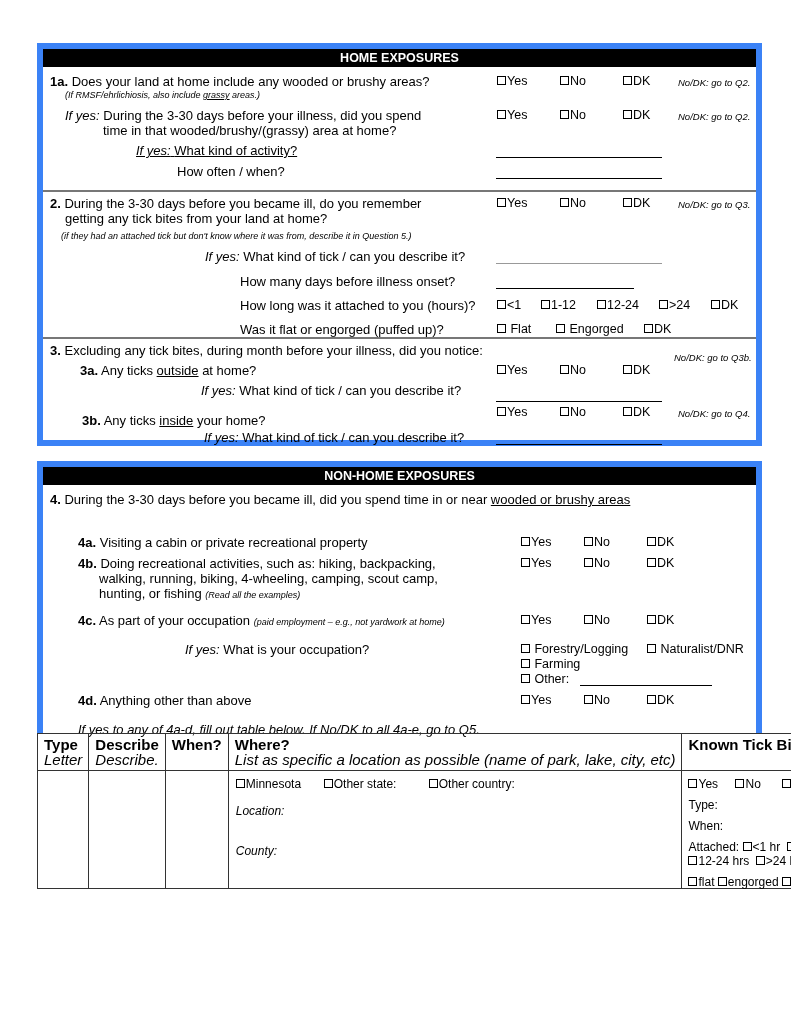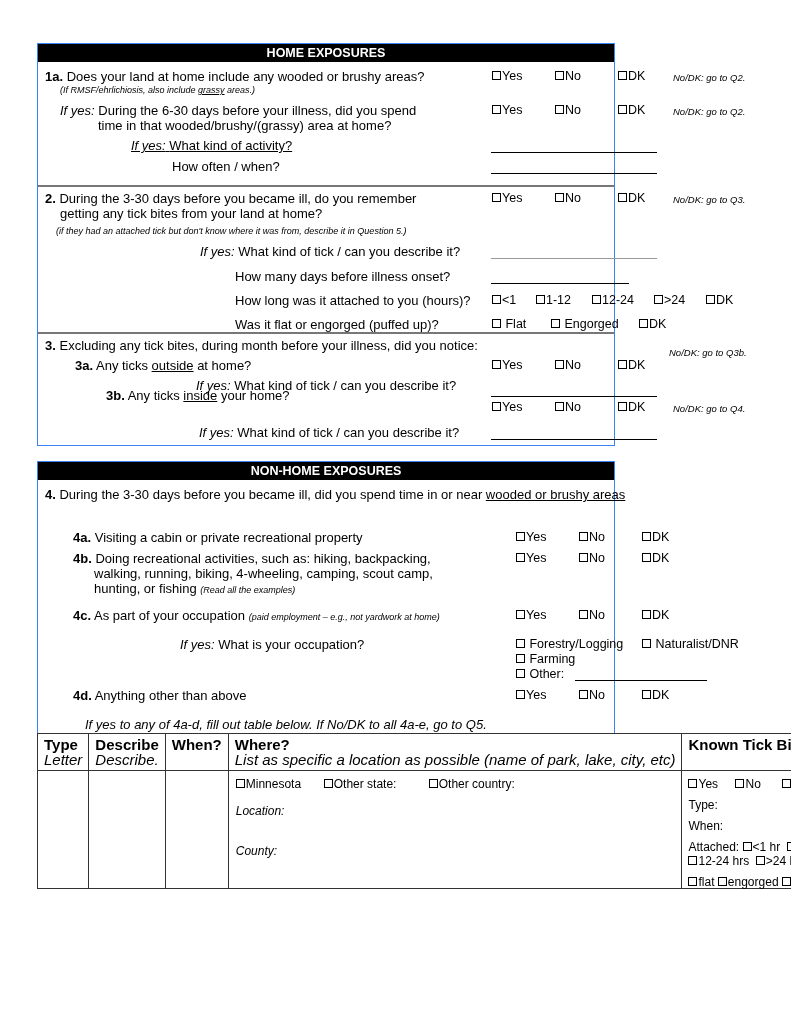--- a/index.html
+++ b/index.html
@@ -1,19 +1,19 @@
 <!DOCTYPE html>
 <html><head>
 <meta charset="utf-8">
 <style>
   * { box-sizing: border-box; margin: 0; padding: 0; }
   html, body { width: 791px; height: 1024px; background: #ffffff; overflow: hidden; }
   body { font-family: "Liberation Sans", sans-serif; color: #000; font-size: 12.5px; position: relative; }
   .abs { position: absolute; white-space: nowrap; }
-  .section { position: absolute; left: 37px; width: 578px; border: 1px solid #3b82f6; }
+  .section { position: absolute; left: 37px; width: 725px; border: 6px solid #3b82f6; }
   .hdr { position: absolute; left: 0; top: 0; width: 100%; height: 18px; background: #000; color: #fff; font-weight: bold; text-align: center; font-size: 12.5px; line-height: 18px; }
   .divider { position: absolute; left: 0; width: 100%; height: 0; border-top: 2px solid #777; }
   .b { font-weight: bold; }
   .i { font-style: italic; }
   .u { text-decoration: underline; }
   .small-i { font-style: italic; font-size: 9px; }
   .note { font-style: italic; font-size: 9.5px; }
   .cb { display: inline-block; width: 9px; height: 9px; border: 1px solid #000; margin-right: 1px; vertical-align: 0px; }
   .opt { position: absolute; white-space: nowrap; }
   .line { position: absolute; border-top: 1px solid #000; height: 0; }
@@ -37,21 +37,21 @@
   <div class="abs small-i" style="left:22px; top:41px;">
     <span>(If RMSF/ehrlichiosis, also include </span><span class="u">grassy</span><span> areas.)</span>
   </div>
   <div class="opt" style="left:454px; top:25px;"><span class="cb"></span><span>Yes</span></div>
   <div class="opt" style="left:517px; top:25px;"><span class="cb"></span><span>No</span></div>
   <div class="opt" style="left:580px; top:25px;"><span class="cb"></span><span>DK</span></div>
   <div class="abs note" style="left:635px; top:28px;">No/DK: go to Q2.</div>
 
   <div class="abs" style="left:22px; top:59px; font-size:13px;">
     <span class="i">If yes:</span>
-    <span>During the 6-30 days before your illness, did you spend</span>
+    <span>During the 3-30 days before your illness, did you spend</span>
   </div>
   <div class="abs" style="left:60px; top:74px; font-size:13px;">time in that wooded/brushy/(grassy) area at home?</div>
   <div class="opt" style="left:454px; top:59px;"><span class="cb"></span><span>Yes</span></div>
   <div class="opt" style="left:517px; top:59px;"><span class="cb"></span><span>No</span></div>
   <div class="opt" style="left:580px; top:59px;"><span class="cb"></span><span>DK</span></div>
   <div class="abs note" style="left:635px; top:62px;">No/DK: go to Q2.</div>
 
   <div class="abs" style="left:93px; top:94px; font-size:13px;text-decoration:underline;">
     <span class="i">If yes:</span>
     <span>What kind of activity?</span>
@@ -110,21 +110,21 @@
   <div class="opt" style="left:517px; top:314px;"><span class="cb"></span><span>No</span></div>
   <div class="opt" style="left:580px; top:314px;"><span class="cb"></span><span>DK</span></div>
   <div class="abs note" style="left:631px; top:303px;">No/DK: go to Q3b.</div>
 
   <div class="abs" style="left:158px; top:334px; font-size:13px;">
     <span class="i">If yes:</span>
     <span>What kind of tick / can you describe it?</span>
   </div>
   <div class="line" style="left:453px; top:352px; width:166px;"></div>
 
-  <div class="abs" style="left:39px; top:344px; font-size:13px;margin-left:29px;">
+  <div class="abs" style="left:39px; top:364px; font-size:13px;">
     <span class="b">3b.</span>
     <span>Any ticks </span><span class="u">inside</span><span> your home?</span>
   </div>
   <div class="opt" style="left:454px; top:356px;"><span class="cb"></span><span>Yes</span></div>
   <div class="opt" style="left:517px; top:356px;"><span class="cb"></span><span>No</span></div>
   <div class="opt" style="left:580px; top:356px;"><span class="cb"></span><span>DK</span></div>
   <div class="abs note" style="left:635px; top:359px;">No/DK: go to Q4.</div>
 
   <div class="abs" style="left:161px; top:381px; font-size:13px;">
     <span class="i">If yes:</span>
@@ -182,21 +182,21 @@
   <div class="line" style="left:537px; top:218px; width:132px;"></div>
 
   <div class="abs" style="left:35px; top:226px; font-size:13px;">
     <span class="b">4d.</span>
     <span>Anything other than above</span>
   </div>
   <div class="opt" style="left:478px; top:226px;"><span class="cb"></span><span>Yes</span></div>
   <div class="opt" style="left:541px; top:226px;"><span class="cb"></span><span>No</span></div>
   <div class="opt" style="left:604px; top:226px;"><span class="cb"></span><span>DK</span></div>
 
-  <div class="abs i" style="left:35px; top:255px; font-size:13px;margin-left:12px;">If yes to any of 4a-d, fill out table below. If No/DK to all 4a-e, go to Q5.</div>
+  <div class="abs i" style="left:35px; top:255px; font-size:13px;">If yes to any of 4a-d, fill out table below. If No/DK to all 4a-e, go to Q5.</div>
 </div>
 
 <table class="bt">
   <tbody>
       <tr style="height:29px;">
     <td style="width:48px;">
       <span class="cell-line th-main">Type</span>
       <span class="cell-line th-sub" style="margin-top:-2px;">Letter</span>
     </td>
     <td style="width:122px;">

